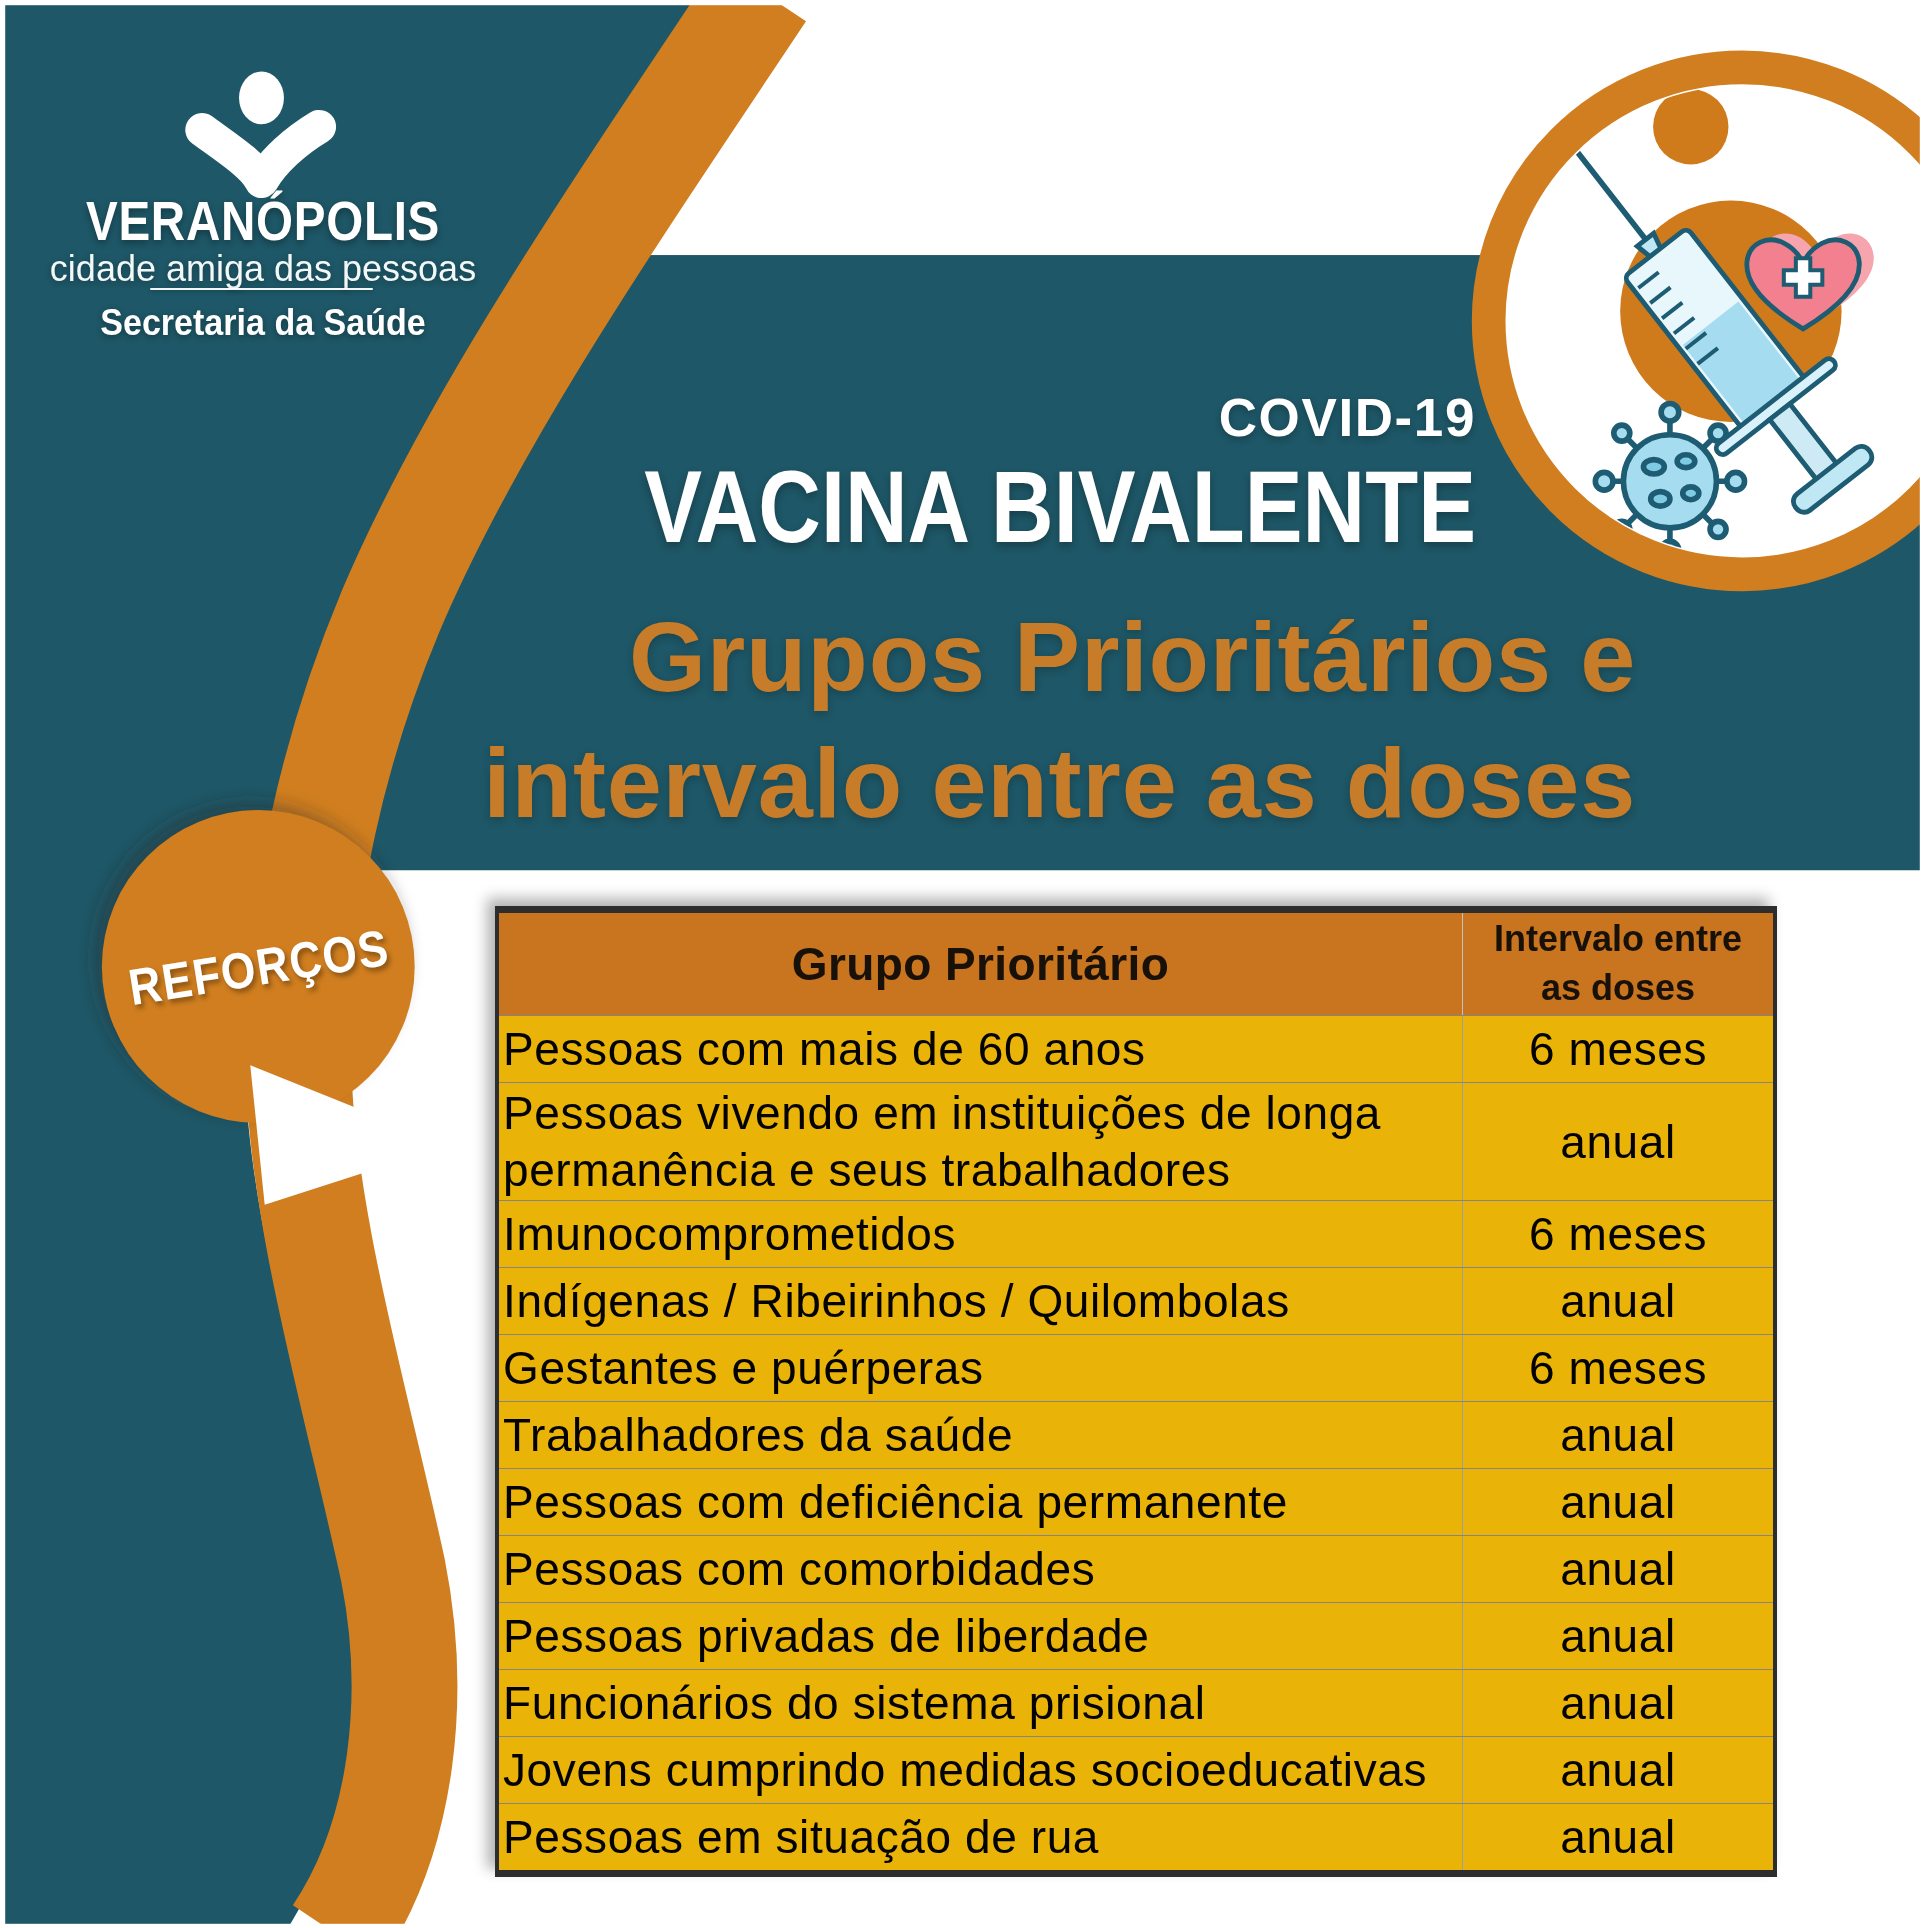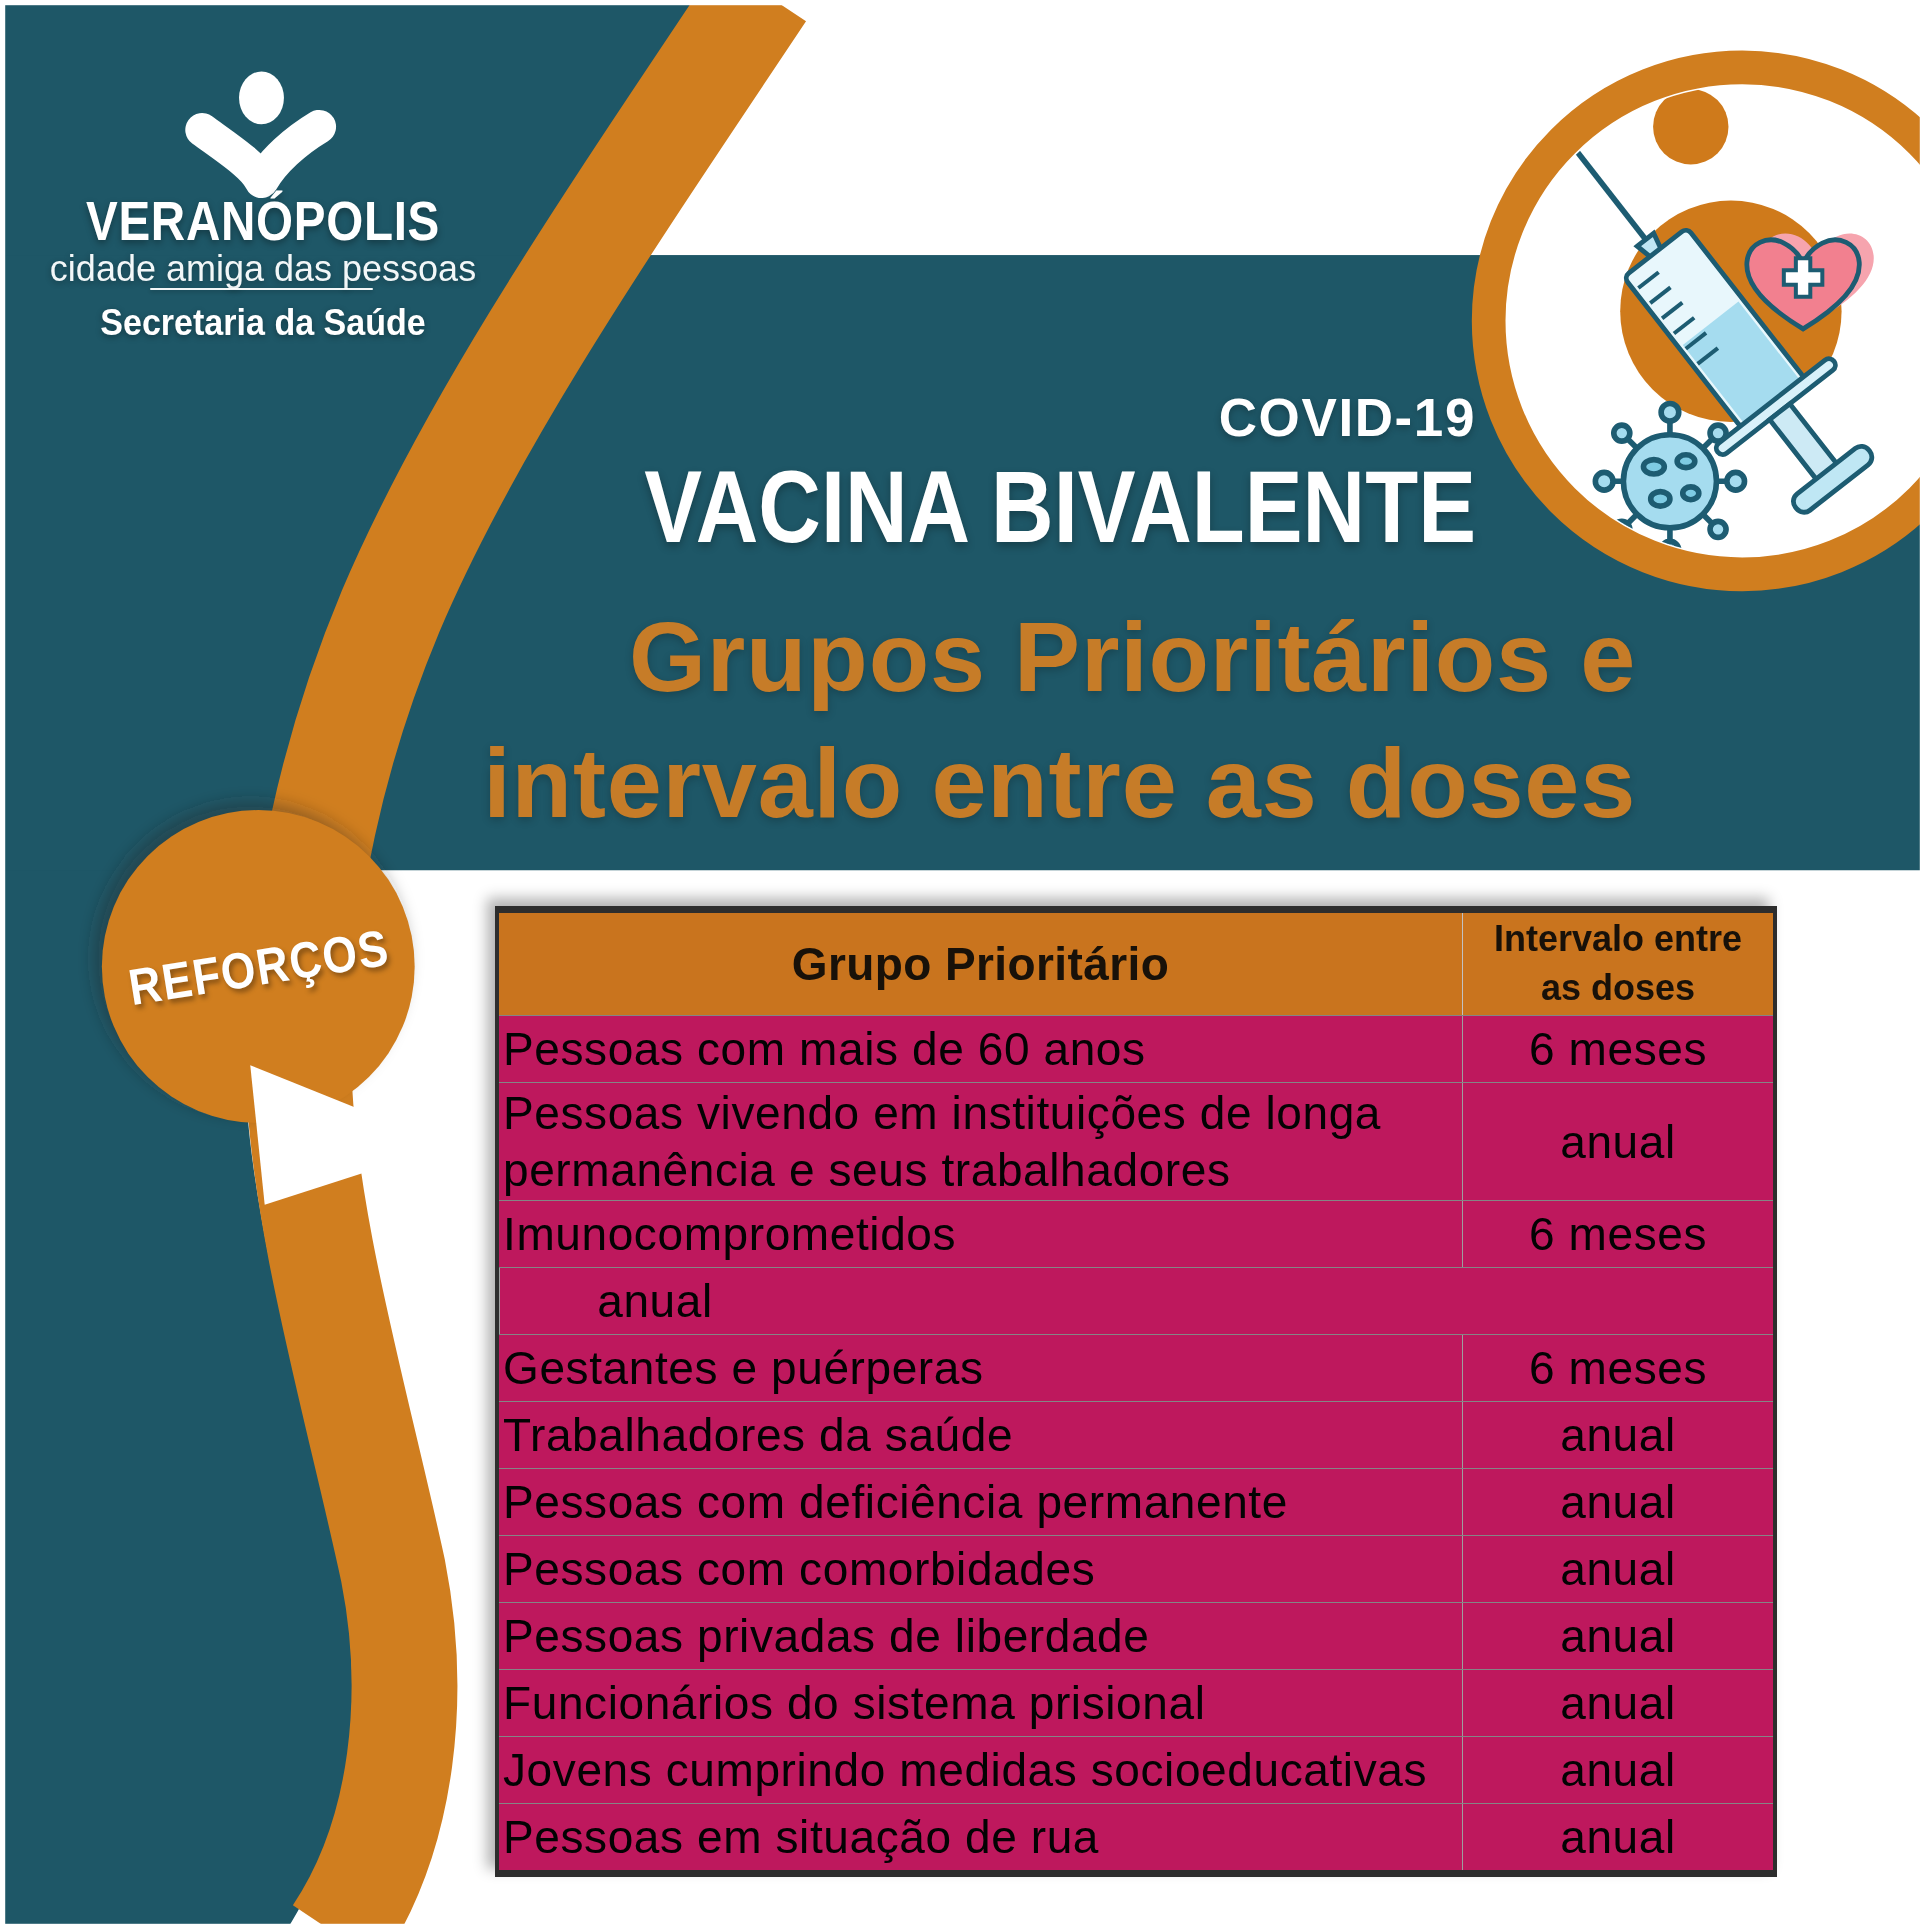--- a/index.html
+++ b/index.html
@@ -59,21 +59,21 @@
   .badge-label{
     left:74px;top:921px;width:369px;height:92px;
     display:flex;align-items:center;justify-content:center;
     transform:rotate(-9deg);color:#ffffff;font-size:51px;font-weight:800;
     text-shadow:2.4px 4px 5.6px rgba(0,0,0,.35);
   }
   .badge-label span{display:inline-block;transform:scaleX(.87);letter-spacing:1.6px;white-space:nowrap;}
 
   
   .ptable{
-    left:495px;top:906px;width:1282px;background:#be185d;box-sizing:border-box;
+    left:495px;top:906px;width:1282px;background:#eab308;box-sizing:border-box;
     border:4px solid #2d2d2d;border-top-width:7.2px;border-bottom-width:7.2px;
     box-shadow:-8px -8px 13px rgba(0,0,0,.30);
   }
   .t-head{display:flex;height:102px;background:#c9741e;box-sizing:border-box;}
   .t-head .c1{
     flex:1 1 auto;display:flex;align-items:center;justify-content:center;
     color:#181109;font-size:46px;font-weight:700;letter-spacing:0.4px;
   }
   .t-head .c2{
     width:311px;flex:0 0 311px;border-left:1.6px solid #c2c2c2;box-sizing:border-box;
@@ -210,20 +210,21 @@
     </div>
     <div class="t-row tall">
       <div class="c1">Pessoas vivendo em instituições de longa permanência e seus trabalhadores</div>
       <div class="c2">anual</div>
     </div>
     <div class="t-row">
       <div class="c1">Imunocomprometidos</div>
       <div class="c2">6 meses</div>
     </div>
     <div class="t-row">
+      <div class="c1">Indígenas / Ribeirinhos / Quilombolas</div>
       <div class="c2">anual</div>
     </div>
     <div class="t-row">
       <div class="c1">Gestantes e puérperas</div>
       <div class="c2">6 meses</div>
     </div>
     <div class="t-row">
       <div class="c1">Trabalhadores da saúde</div>
       <div class="c2">anual</div>
     </div>

